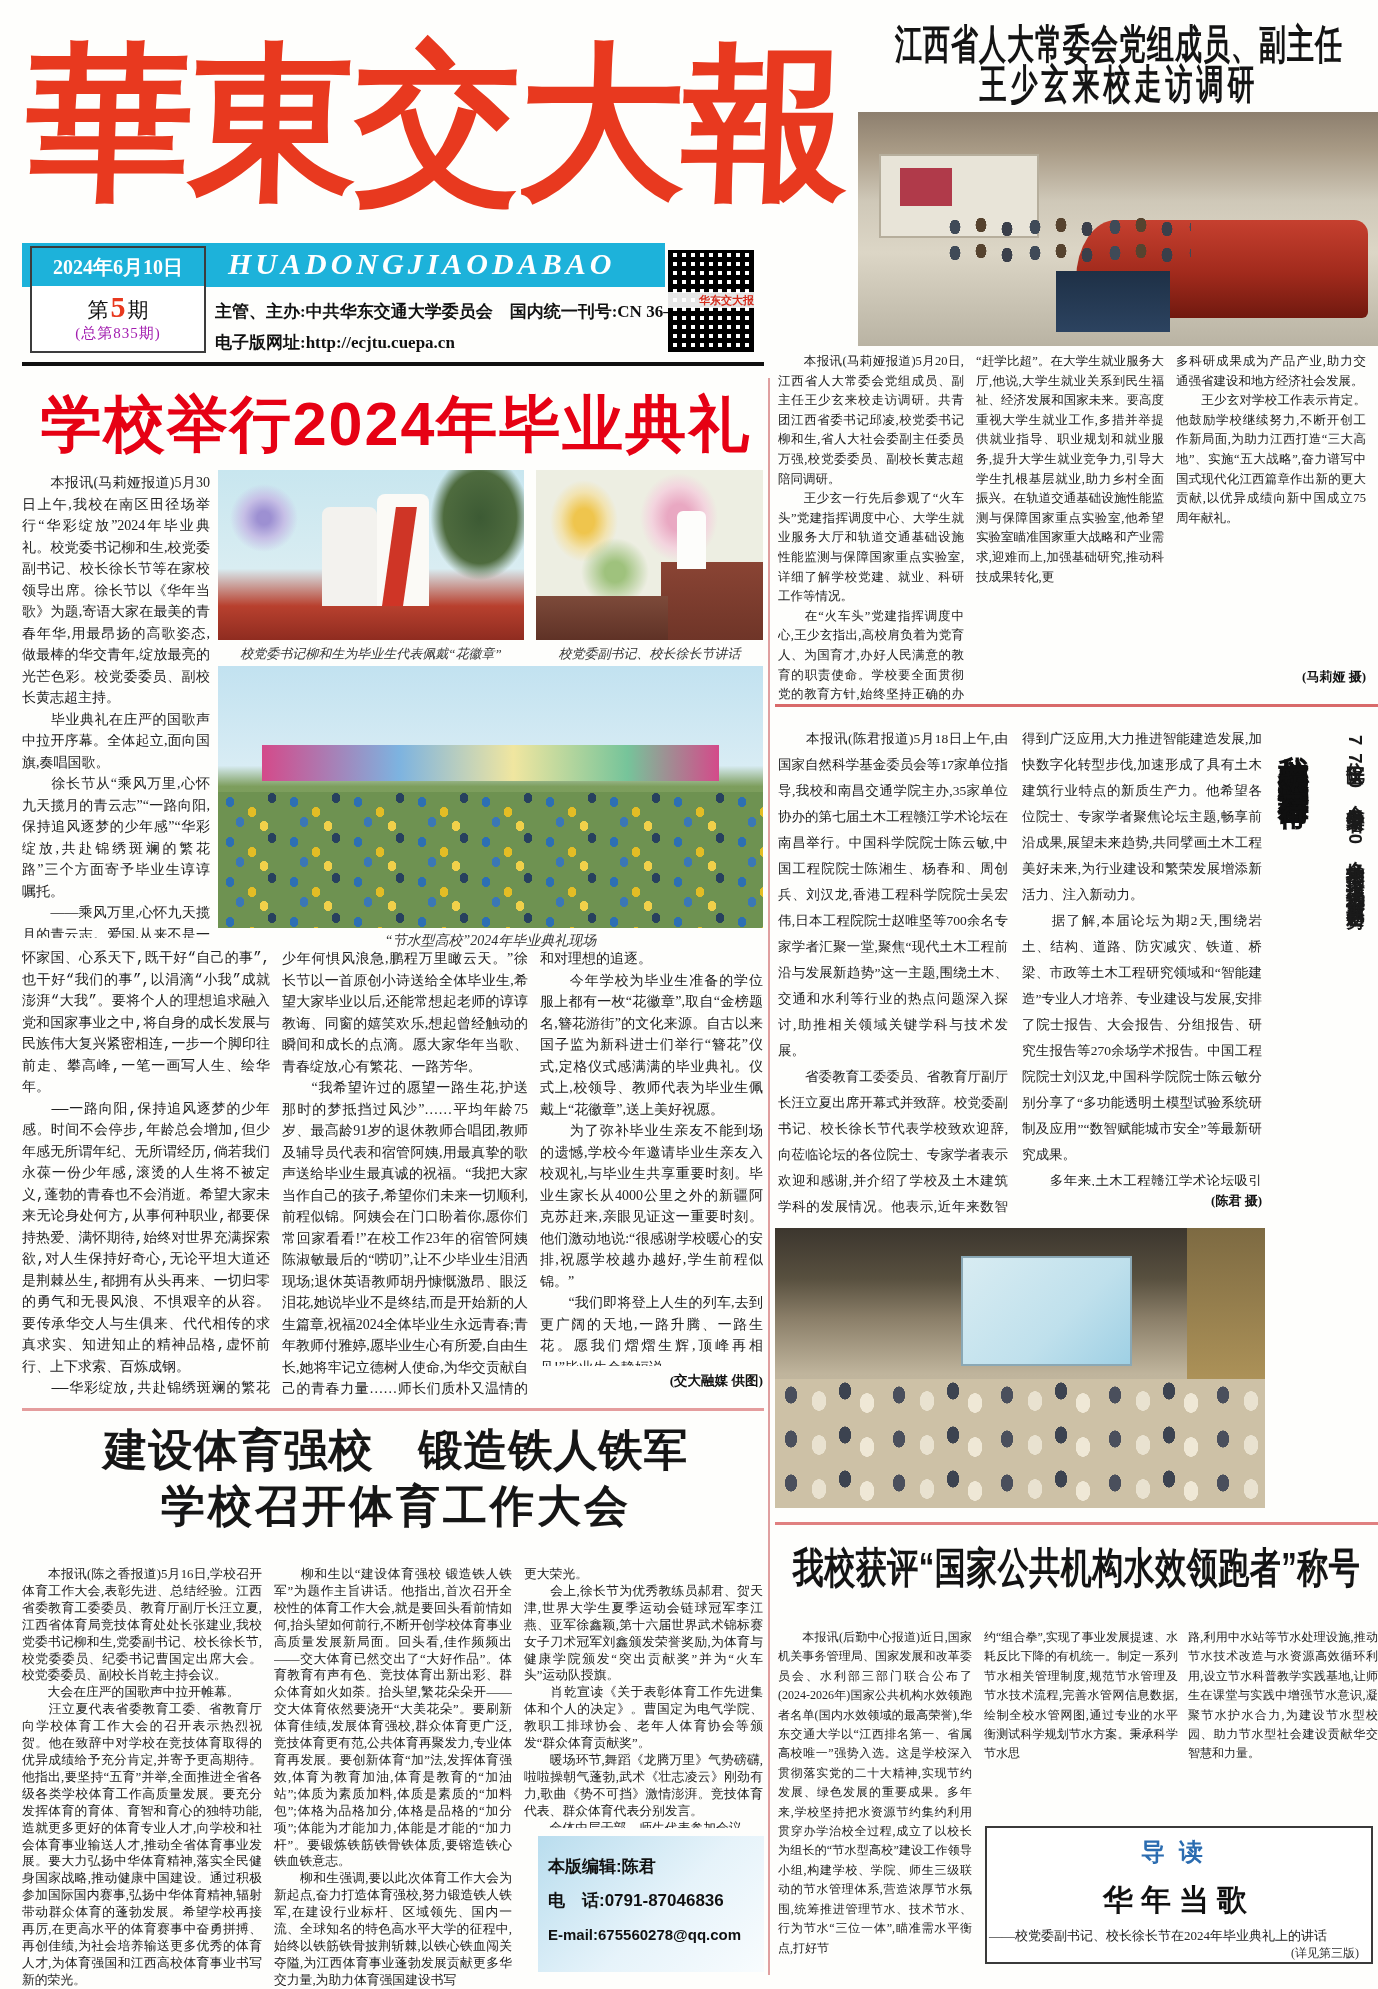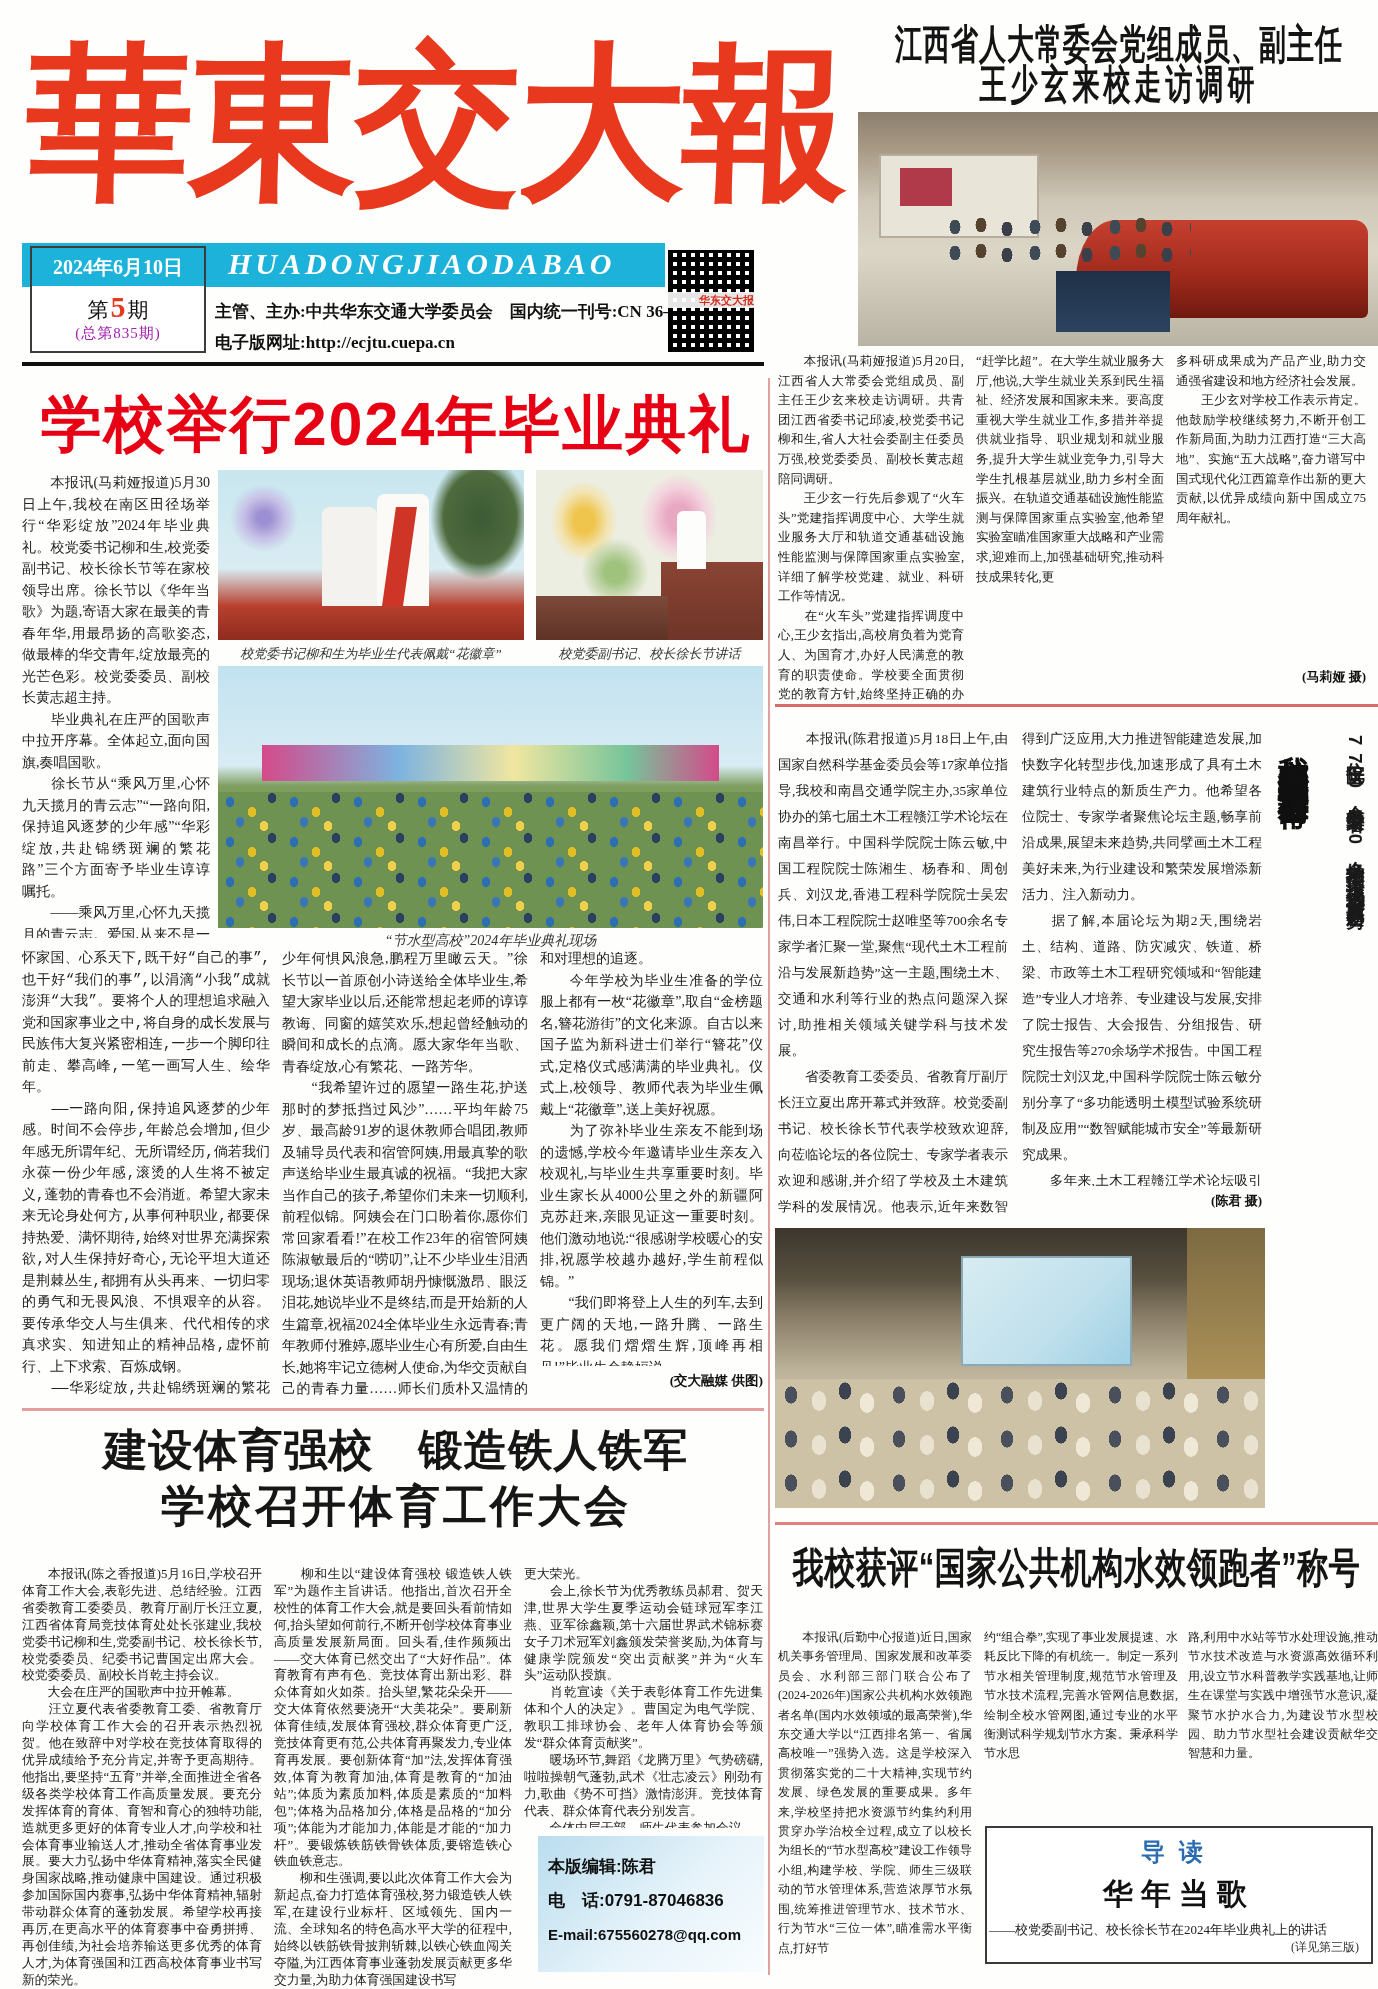--- a/index.html
+++ b/index.html
@@ -61,21 +61,21 @@
   #forum-vsub{left:1332px;top:735px;width:44px;height:800px;font-size:18.5px;font-weight:bold;
      letter-spacing:2px;color:#1a1a1a;line-height:42px;}
   
   #water-headline{left:775px;top:1540px;width:603px;text-align:center;font-size:31px;font-weight:900;
      color:#141414;letter-spacing:0.5px;transform:scaleY(1.35);transform-origin:top;}
   .w-col{font-size:12px;line-height:19.4px;margin-top:28px;}
   
   #daodu-box{left:985px;top:1826px;width:388px;height:138px;border:2px solid #3a3a3a;box-sizing:border-box;
      background:#fff;padding:8px 2px 4px;}
   #daodu-label{text-align:center;font-size:24px;font-weight:900;color:#2b6cb0;letter-spacing:14px;}
-  #daodu-title{text-align:center;font-size:30px;font-weight:900;color:#111;letter-spacing:8px;margin-top:6px;}
+  #daodu-title{text-align:center;font-size:30px;font-weight:900;color:#111;letter-spacing:8px;margin-top:12px;}
   #daodu-byline{text-align:left;font-size:13px;color:#222;margin-top:6px;}
   #daodu-note{text-align:right;font-size:12px;color:#333;padding-right:10px;}
   
   .ph-shape{position:absolute;}
 </style>
 </head>
 <body>
 
 <div id="page">
 

